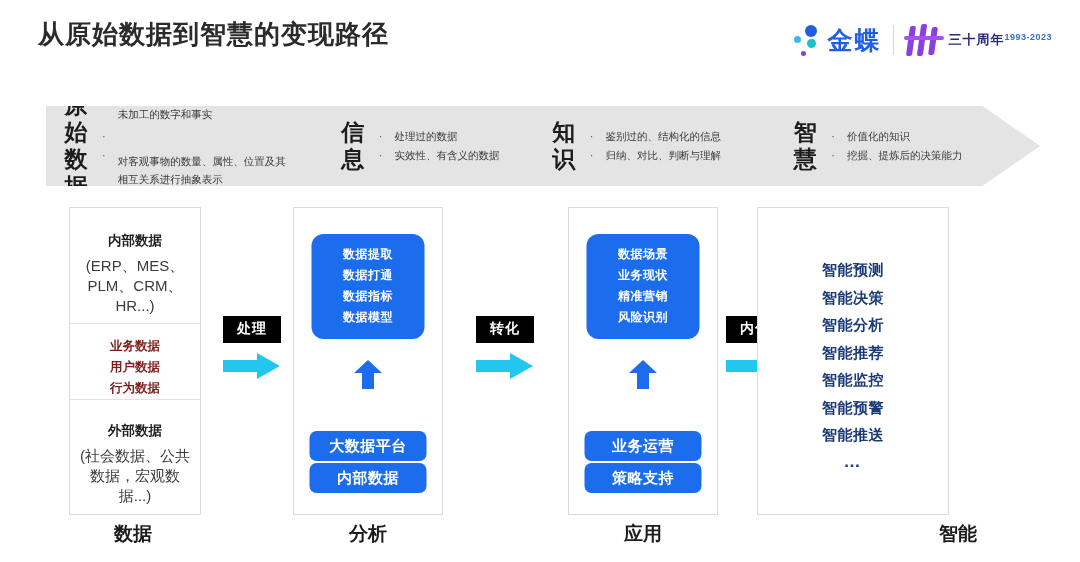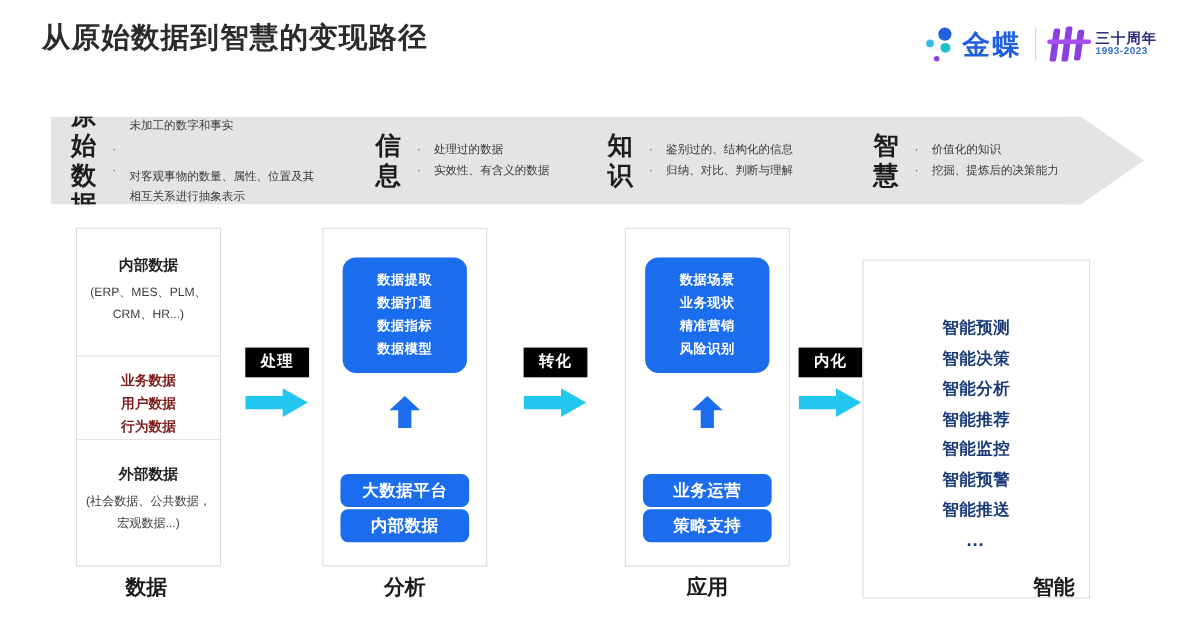--- a/index.html
+++ b/index.html
@@ -74,21 +74,20 @@
     position: absolute;
     display: block;
     border-radius: 2px;
   }
   .bar1 { width: 6px; height: 30px; background: #8b3fe0; left: 4px;  top: 3px; transform: skewX(-8deg); }
   .bar2 { width: 6px; height: 32px; background: #8b3fe0; left: 15px; top: 1px; transform: skewX(-8deg); }
   .bar3 { width: 6px; height: 28px; background: #8b3fe0; left: 26px; top: 4px; transform: skewX(-8deg); }
   .barh { width: 40px; height: 4px; background: #a84ff0; left: 0px; top: 13px; }
   .anniv-text {
     display: flex;
-    flex-direction: column;
     justify-content: center;
     line-height: 1.1;
   }
   .anniv-cn {
     font-size: 13px;
     color: #2b2b7a;
     font-weight: bold;
     letter-spacing: 1px;
   }
   .anniv-years {
@@ -169,21 +168,21 @@
     position: absolute;
     top: 207px;
     height: 308px;
     background: #ffffff;
     border: 1px solid #dcdcdc;
     box-sizing: border-box;
   }
   #card-data  { left: 69px;  width: 132px; }
   #card-analysis { left: 293px; width: 150px; }
   #card-application { left: 568px; width: 150px; }
-  #card-intelligence { left: 784px; width: 207px; margin-top: 29px; }
+  #card-intelligence { left: 757px; width: 192px; }
 
   .col-label {
     position: absolute;
     top: 521px;
     font-size: 19px;
     font-weight: bold;
     color: #1c1c1c;
     text-align: center;
   }
   #label-data { left: 57px; width: 152px; }
@@ -210,21 +209,21 @@
     height: 114px;
     padding-top: 22px;
   }
   .d-title {
     font-size: 13.5px;
     font-weight: bold;
     color: #1f1f1f;
     margin-bottom: 6px;
   }
   .d-sub {
-    font-size: 11px;
+    font-size: 15px;
     color: #3c3c3c;
     line-height: 20px;
     padding: 0 8px;
   }
   .d-grey {
     font-size: 12.5px;
     font-weight: bold;
     color: #7f1d1d;
     line-height: 21px;
   }

